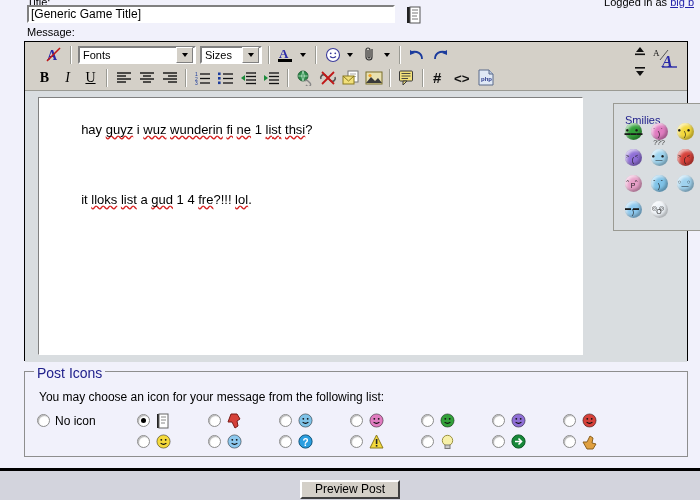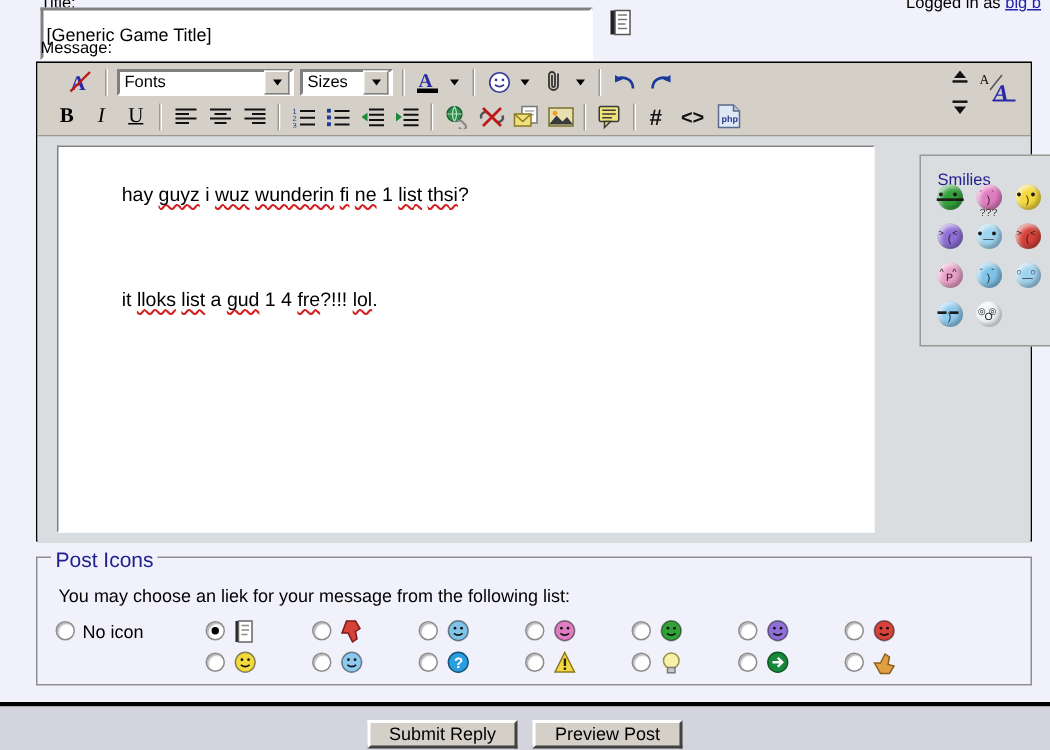--- a/index.html
+++ b/index.html
@@ -50,21 +50,21 @@
     left: 27px;
     top: 5px;
     width: 660px;
     height: 22px;
   }
   .title-input {
     position: absolute;
     left: 0;
     top: 0;
     width: 368px;
-    height: 35px;
+    height: 18px;
     box-sizing: border-box;
     border: 2px solid;
     border-color: #808080 #ffffff #ffffff #808080;
     background: #ffffff;
     font-family: "Liberation Sans", sans-serif;
     font-size: 12px;
     color: #000;
     padding: 1px 2px;
     outline: none;
   }
@@ -792,21 +792,21 @@
                 <span class="mouth">O</span>
               </span>
             </div>
           </div>
       </div>
     </div>
   </div>
 
   <div class="posticons">
     <div class="pi-legend">Post Icons</div>
-    <div class="pi-desc">You may choose an liek for your message from the following list:</div>
+    <div class="pi-desc">You may choose an icon for your message from the following list:</div>
     <div class="pi-grid" id="pi-grid">
       <div class="pi-col noicon">
         <div class="pi-item">
           <span class="radio"></span>
           <span class="pi-label">No icon</span>
         </div>
       </div>
     <div class="pi-col">
           <div class="pi-item">
             <span class="radio on"></span>
@@ -964,17 +964,16 @@
               </svg>
             </span>
           </div>
         </div>
       </div>
   </div>
 
   <div class="footer-rule"></div>
   <div class="footer"></div>
   <div class="btnrow">
-    <button class="wbtn">Submit Reply</button>
     <button class="wbtn">Preview Post</button>
   </div>
 
 </div>
 
 </body></html>

